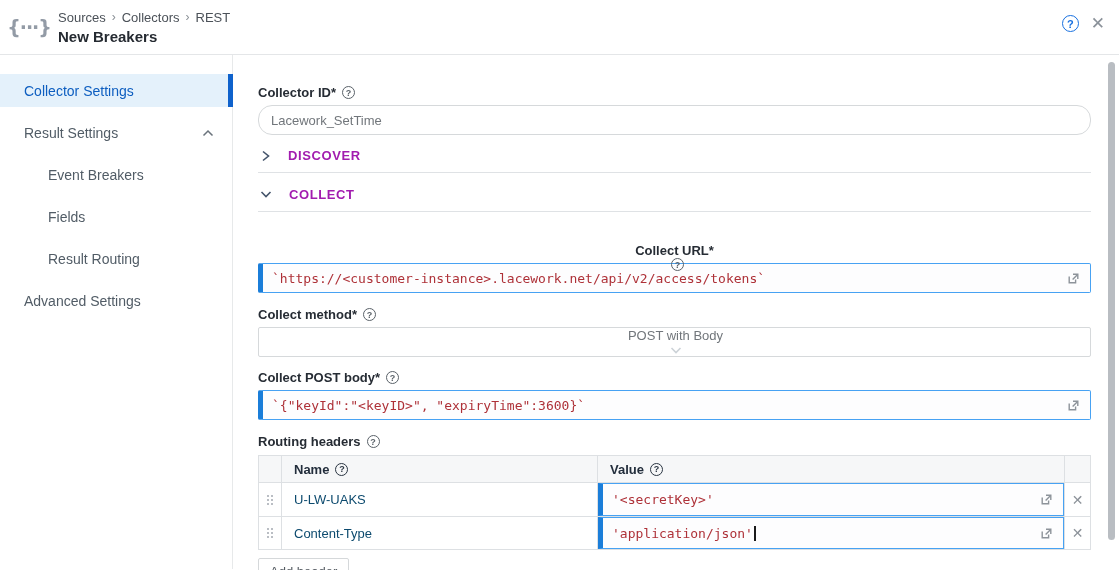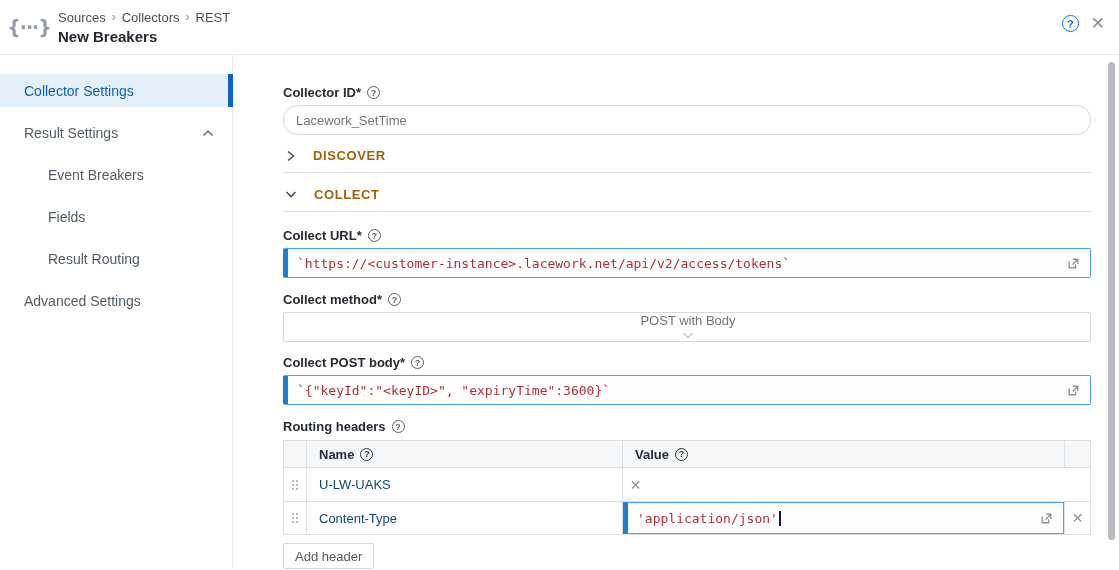--- a/index.html
+++ b/index.html
@@ -14,54 +14,54 @@
   .breadcrumb { display:flex; align-items:center; gap:6px; font-size:13px; color:#4b5158; }
   .breadcrumb .sep { color:#8a9096; font-size:12px; }
   .breadcrumb .crumb { cursor:pointer; }
   .page-title { font-size:15px; font-weight:700; color:#252a31; margin-top:2px; }
   .header-actions { position:absolute; right:14px; top:15px; display:flex; align-items:center; gap:12px; }
   .help-circle { width:17px; height:17px; border:1.6px solid #1770e0; border-radius:50%;
     color:#1770e0; font-size:11px; font-weight:700; display:flex; align-items:center; justify-content:center; cursor:pointer; }
   .close-x { font-size:17px; color:#8b929a; cursor:pointer; line-height:1; }
 
   
-  .app { display:flex; height:514px;gap:25px; }
+  .app { display:flex; height:514px; }
   .sidebar { width:233px; border-right:1px solid #e7e9ea; padding-top:19px; flex:none; }
   .nav-item { height:33px; display:flex; align-items:center; padding:0 18px 0 24px;
     font-size:14px; color:#515c66; margin-bottom:9px; cursor:pointer; position:relative; }
   .nav-item.active { background:#e4f1fb; color:#0d5ec0; }
   .nav-item.active::after { content:""; position:absolute; right:-1px; top:0; bottom:0; width:5px; background:#0f62cc; }
   .nav-item.child { padding-left:48px; }
   .nav-item .spring { flex:1; }
   .nav-item.group { margin-top:4px; }
 
   .main { flex:1; padding:30px 28px 0 25px; position:relative; }
 
   
   .field-label { font-size:13px; font-weight:600; color:#262c34; display:flex; align-items:center; height:15px; }
   .qmark { width:13px; height:13px; border:1.2px solid #5a6269; border-radius:50%; color:#5a6269;
     font-size:9px; font-weight:700; display:inline-flex; align-items:center; justify-content:center;
     margin-left:6px; cursor:pointer; flex:none; }
   .text-input { width:100%; height:30px; border:1px solid #d6d9db; border-radius:14px; margin-top:5px;
     padding:0 12px; font-size:13px; color:#71767b; font-family:"Liberation Sans","DejaVu Sans",sans-serif; background:#fff; }
   .section-row { display:flex; align-items:center; gap:17px; padding:0 0 9px 2px;
     border-bottom:1px solid #dfe2e5; cursor:pointer; }
-  .section-title { font-size:13px; font-weight:700; letter-spacing:.6px; color:#a16207; }
+  .section-title { font-size:13px; font-weight:700; letter-spacing:.6px; color:#a21caf; }
   .code-field { height:30px; margin-top:5px; border:1px solid #47a2f3; border-left:5px solid #1b7ed9;
     border-radius:2px; background:#fdfdfe; display:flex; align-items:center; padding:0 9px 0 9px; cursor:text; }
   .code-text { font-family:"DejaVu Sans Mono","Liberation Mono",monospace; font-size:13px; color:#ae3138; flex:1;
     white-space:nowrap; overflow:hidden; }
   .expand-icon { flex:none; cursor:pointer; display:flex; }
   .select-box { height:30px; margin-top:5px; border:1px solid #d6d9db; border-radius:2px; background:#fff;
     display:flex; align-items:center; padding:0 10px 0 12px; font-size:13px; color:#71767b; cursor:pointer;flex-direction:column; }
   .select-box .sel-text { flex:1; }
 
   .m-discover { margin-top:13px; }
   .m-collect  { margin-top:14px; }
-  .m-label    { margin-top:16px; }
+  .m-label    { margin-top:31px;flex-direction:column; }
   .m-label2   { margin-top:14px; }
   .m-label3   { margin-top:13px; }
 
   
   .hdr-table { margin-top:6px; border:1px solid #dde0e3; border-bottom:none; width:100%; }
   .t-row { display:flex; border-bottom:1px solid #dde0e3; }
   .t-cell { border-right:1px solid #dde0e3; display:flex; align-items:center; }
   .t-cell:last-child { border-right:none; }
   .c-drag { width:23px; flex:none; justify-content:center; }
   .c-name { width:316px; flex:none; padding-left:12px; }
@@ -230,20 +230,32 @@
               <i></i>
               <i></i>
               <i></i>
               <i></i>
               <i></i>
             </span>
         </div>
         <div class="t-cell c-name">
           <span class="name-text">U-LW-UAKS</span>
         </div>
+        <div class="t-cell c-value">
+          <div class="cell-code" role="textbox">
+            <span class="code-text">'&lt;secretKey&gt;'</span>
+            <span class="expand-icon">
+              <svg width="15" height="15" viewBox="0 0 15 15">
+                  <path d="M3.2 5.4 V11.8 H9.6 V8.6" fill="none" stroke="#8d939a" stroke-width="1.4"></path>
+                  <path d="M7 3.2 H11.8 V8" fill="none" stroke="#8d939a" stroke-width="1.4"></path>
+                  <path d="M11.6 3.4 L6.6 8.4" fill="none" stroke="#8d939a" stroke-width="1.4"></path>
+                </svg>
+            </span>
+          </div>
+        </div>
         <div class="t-cell c-x">
           <span class="row-x">✕</span>
         </div>
       </div>
 
       <div class="t-row t-body-row" style="height:33px;">
         <div class="t-cell c-drag">
           <span class="drag-dots">
               <i></i>
               <i></i>

